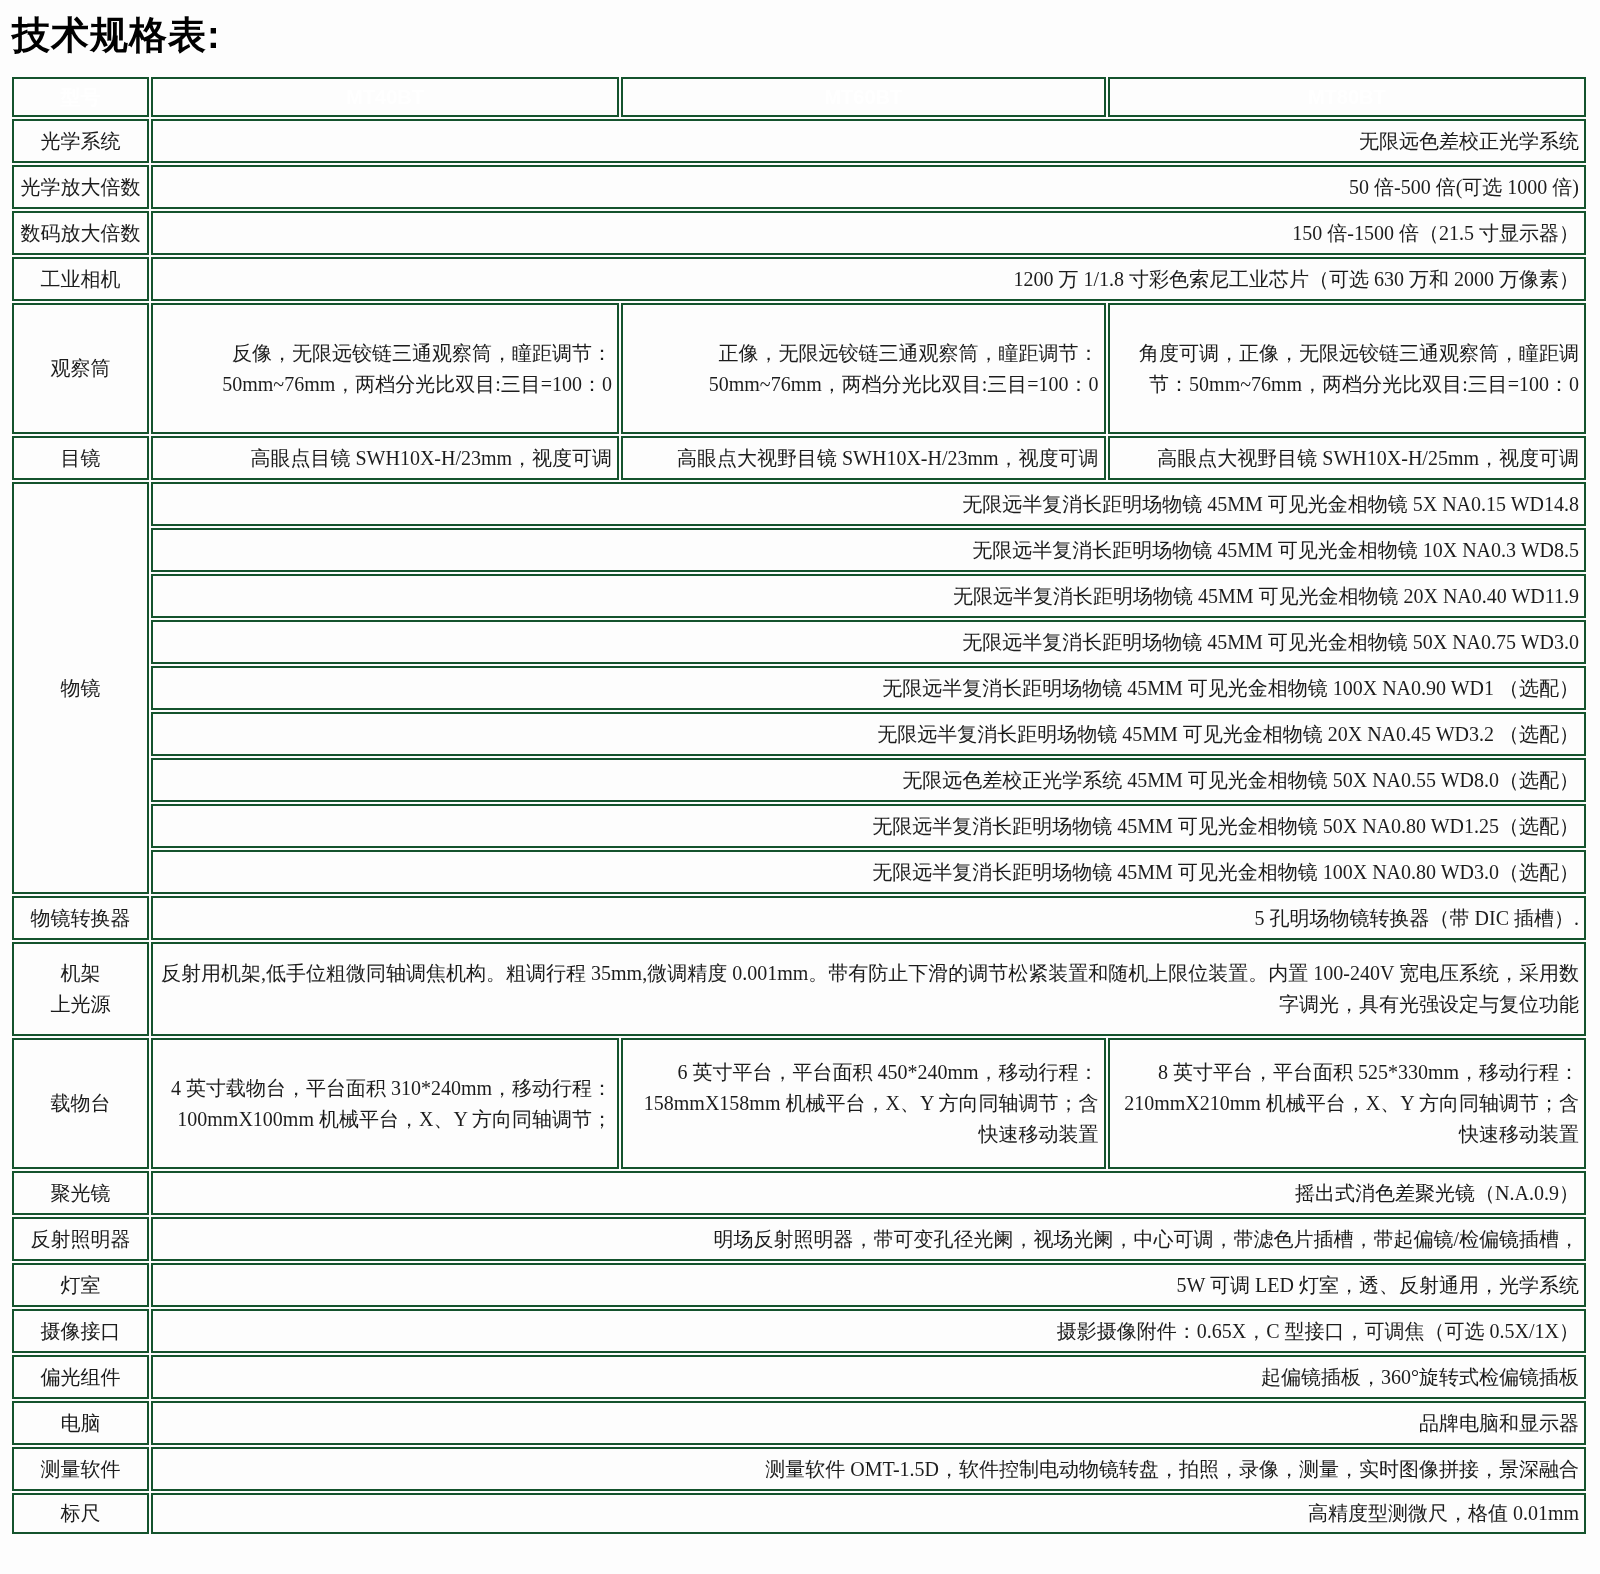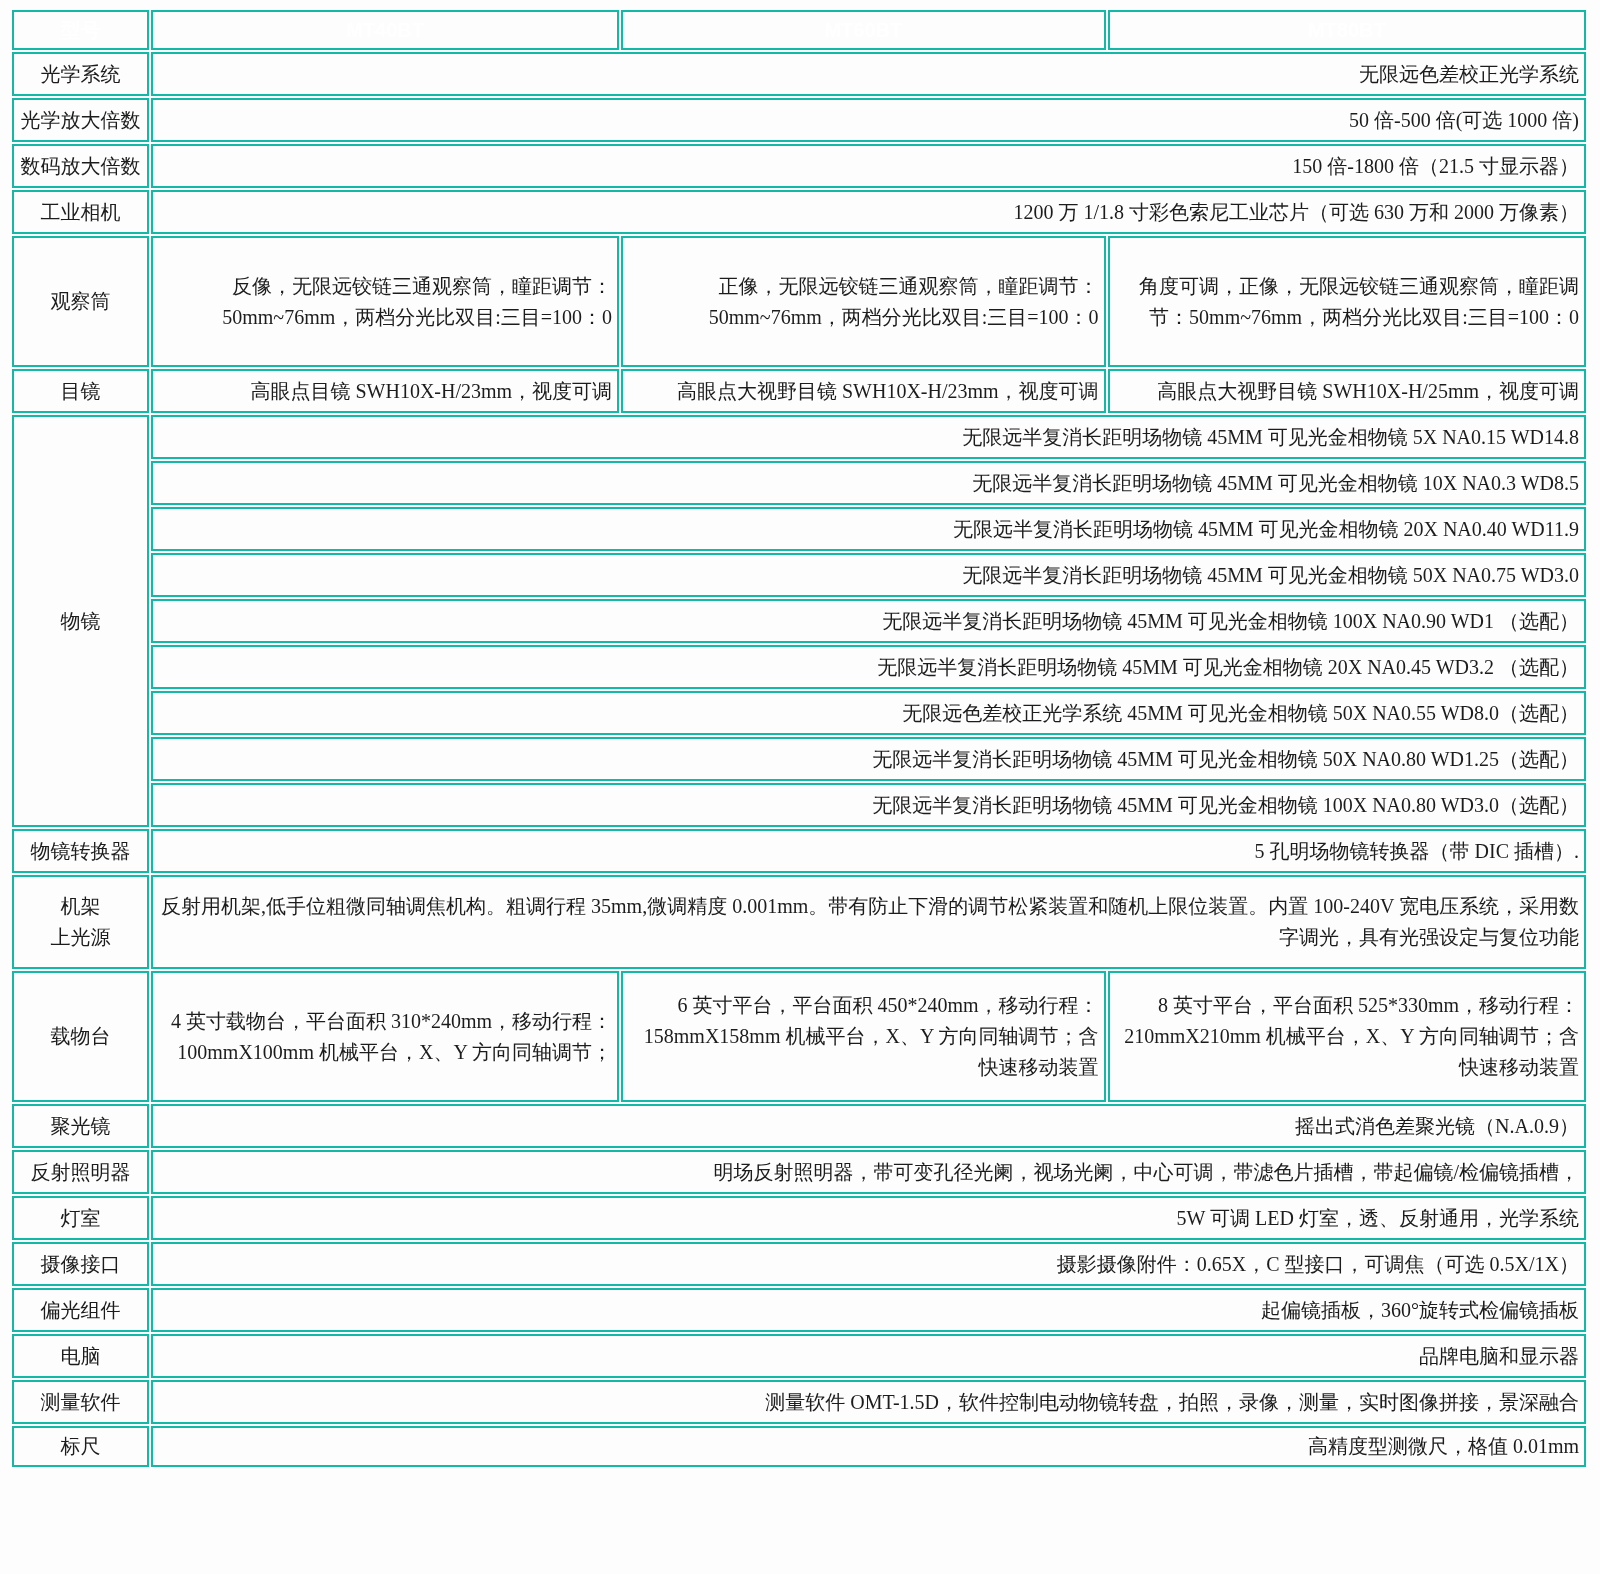--- a/index.html
+++ b/index.html
@@ -26,21 +26,21 @@
     color: #000;
   }
   table.spec {
     width: 1578px;
     table-layout: fixed;
     border-collapse: separate;
     border-spacing: 2px;
     background: #fdfdfd;
   }
   table.spec td, table.spec th {
-    border: 2px solid #14b8a6;
+    border: 2px solid #14532d;
     box-sizing: border-box;
     padding: 2px 5px;
     font-size: 20px;
     line-height: 1.55;
     vertical-align: middle;
     background: #fdfdfd;
     overflow: hidden;
   }
   th.hdr {
     background: #4472c4;
@@ -68,20 +68,21 @@
     line-height: 2.35;
     text-align: justify;
   }
   .stage40 { line-height: 2.85; text-align: justify; }
   .lbl-two-line { line-height: 2.3; }
 </style>
 </head>
 <body>
 
 <div class="page">
+  <div class="doc-title">技术规格表:</div>
 
   <table class="spec">
     <colgroup>
       <col style="width:134px">
       <col style="width:458px">
       <col style="width:474px">
       <col style="width:468px">
     </colgroup>
 
     <tbody>
@@ -97,21 +98,21 @@
       <td class="val" colspan="3">无限远色差校正光学系统</td>
     </tr>
 
     <tr class="h-std">
       <td class="lbl">光学放大倍数</td>
       <td class="val" colspan="3">50 倍-500 倍(可选 1000 倍)</td>
     </tr>
 
     <tr class="h-std">
       <td class="lbl">数码放大倍数</td>
-      <td class="val" colspan="3">150 倍-1800 倍（21.5 寸显示器）</td>
+      <td class="val" colspan="3">150 倍-1500 倍（21.5 寸显示器）</td>
     </tr>
 
     <tr class="h-std">
       <td class="lbl">工业相机</td>
       <td class="val" colspan="3">1200 万 1/1.8 寸彩色索尼工业芯片（可选 630 万和 2000 万像素）</td>
     </tr>
 
     <tr style="height:131px;">
       <td class="lbl">观察筒</td>
       <td class="val tall">反像，无限远铰链三通观察筒，瞳距调节：50mm~76mm，两档分光比双目:三目=100：0</td>

